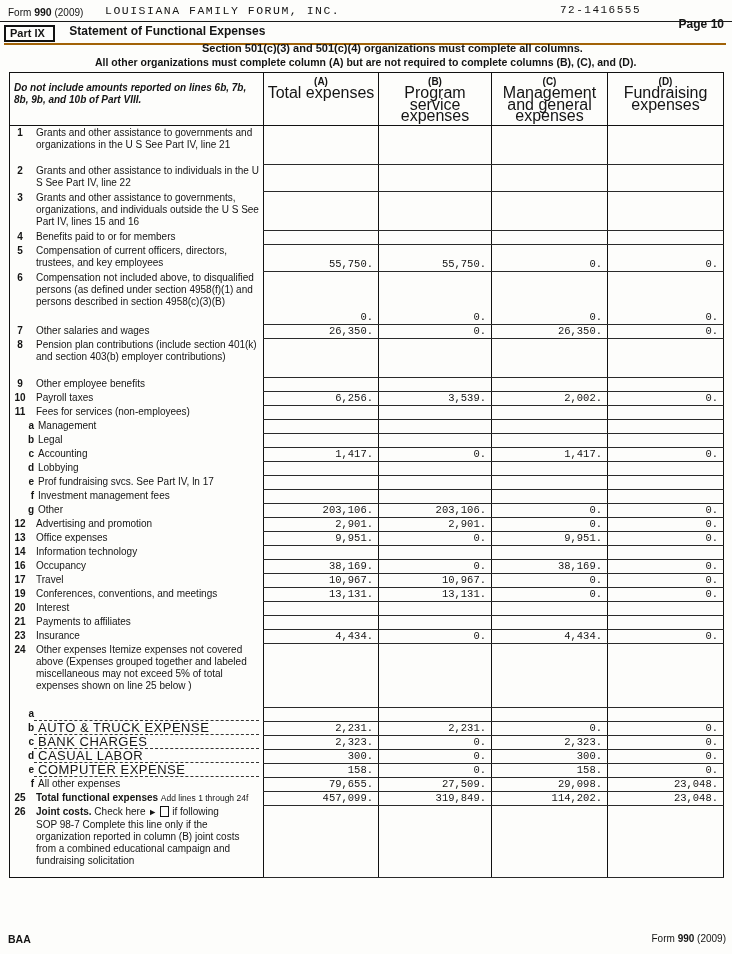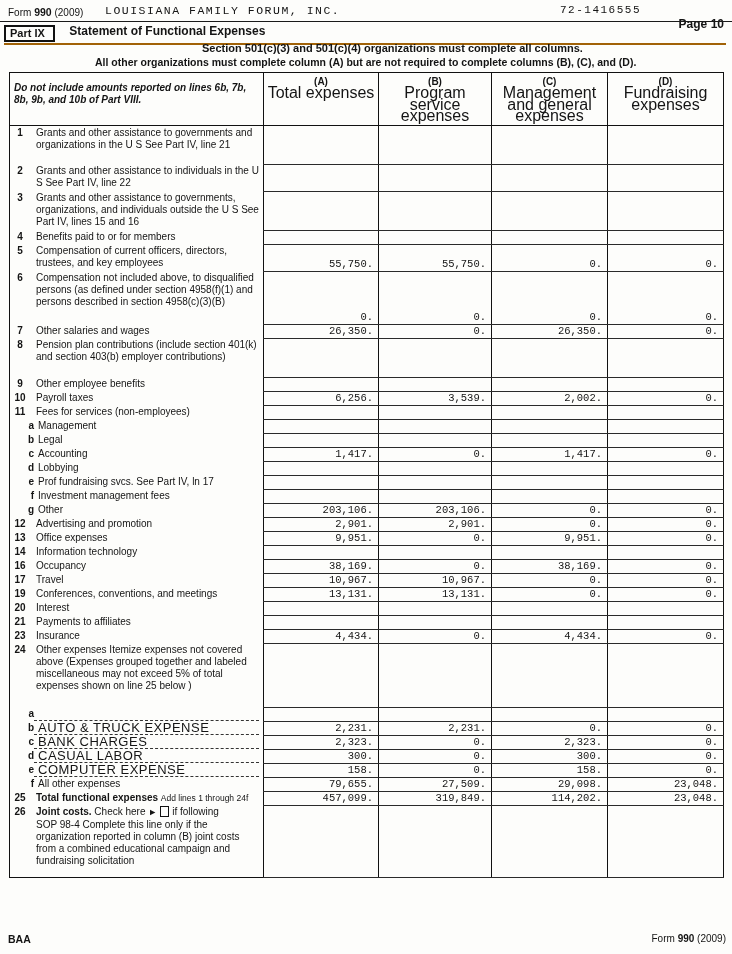--- a/index.html
+++ b/index.html
@@ -552,21 +552,21 @@
           </td>
           <td class="amt">457,099.</td>
           <td class="amt">319,849.</td>
           <td class="amt">114,202.</td>
           <td class="amt">23,048.</td>
         </tr>
         <tr class="rh6">
           <td class="desc">
             <div class="descflex">
               <span class="num">26</span>
-              <span class="lbl"><b>Joint costs.</b> <span>Check here</span> <span class="arrow">►</span><span class="cb"></span><span>if following</span><span class="jointrest">SOP 98-4  Complete this line only if the organization reported in column (B) joint costs from a combined educational campaign and fundraising solicitation</span></span>
+              <span class="lbl"><b>Joint costs.</b> <span>Check here</span> <span class="arrow">►</span><span class="cb"></span><span>if following</span><span class="jointrest">SOP 98-7  Complete this line only if the organization reported in column (B) joint costs from a combined educational campaign and fundraising solicitation</span></span>
             </div>
           </td>
           <td class="amt"></td>
           <td class="amt"></td>
           <td class="amt"></td>
           <td class="amt"></td>
         </tr>
       </tbody>
   </table>
 

